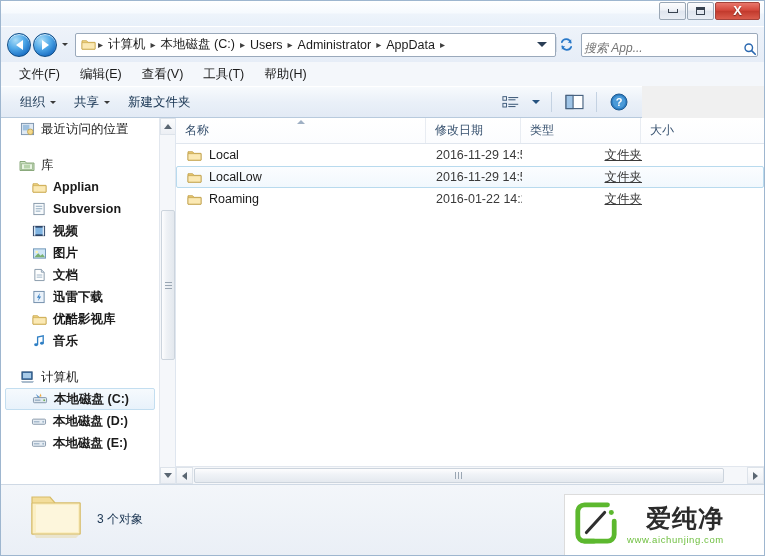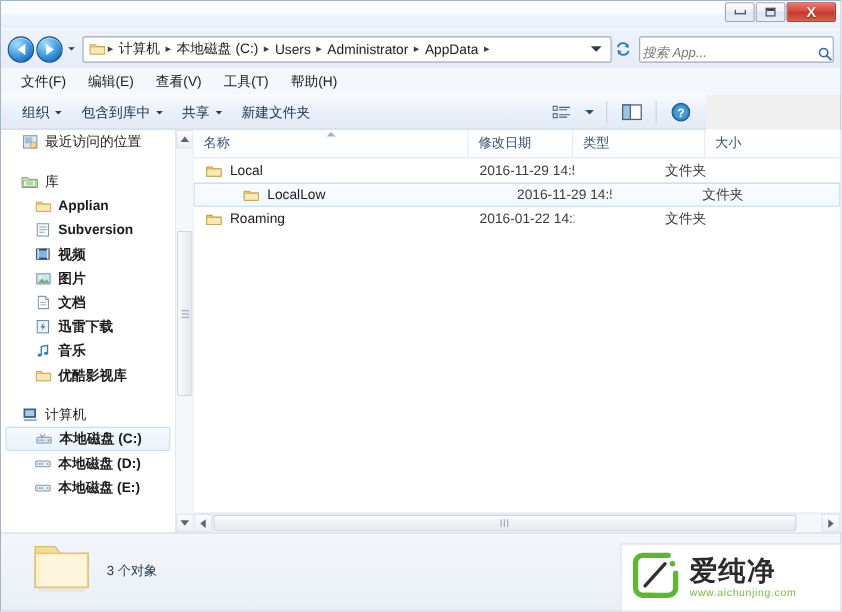--- a/index.html
+++ b/index.html
@@ -245,26 +245,26 @@
     width:0;height:0;border-left:4px solid transparent;border-right:4px solid transparent;border-bottom:4px solid #9fb0c4;
   }
   .rows { position:absolute; left:0; right:0; top:26px; bottom:18px; overflow:hidden;text-align:right; }
   .frow {
     display:flex; align-items:center; height:22px;
     font-size:12.5px; color:#1a1a1a; cursor:default;
     border:1px solid transparent;
   }
   .frow.hot {
     background: linear-gradient(to bottom,#fbfdff 0%,#f1f8fd 100%);
-    border:1px solid #b8daee; border-radius:2px;padding-left:34px;
+    border:1px solid #b8daee; border-radius:2px;
   }
   .fcell { padding-left:9px; white-space:nowrap; overflow:hidden; }
   .fc-name { flex:0 0 250px; display:flex; align-items:center; gap:7px; padding-left:9px; }
   .fc-date { flex:0 0 95px; color:#3a3a3a; }
-  .fc-type { flex:0 0 120px; color:#3a3a3a; }
+  .fc-type { flex:0 0 120px; color:#3a3a3a;text-decoration:underline; }
   .fc-size { flex:1 1 auto; }
 
   
   .hscroll {
     position:absolute; left:0; right:0; bottom:0; height:18px;
     background:#f5f7fa; border-top:1px solid #e2e7ee;
     display:flex; align-items:stretch;
   }
   .hs-btn {
     width:17px; display:flex;align-items:center;justify-content:center;
@@ -298,21 +298,21 @@
   
   .watermark {
     position:absolute; right:0; bottom:0;
     width:200px; height:61px;
     background:#ffffff;
     border-left:1px solid #dcdcdc;
     border-top:1px solid #dcdcdc;
     display:flex; align-items:center; padding-left:8px; gap:8px;
   }
   .wm-logo { flex:0 0 auto; }
-  .wm-text { display:flex; flex-direction:column; line-height:1; }
+  .wm-text { display:flex; flex-direction:column; line-height:1;align-items:flex-end; }
   .wm-cn {
     font-size:25px; font-weight:bold; color:#2b2b2b;
     font-family:"DejaVu Sans","Liberation Sans",sans-serif;
     letter-spacing:1px;
   }
   .wm-url {
     font-size:9.5px; color:#6ebf3f; letter-spacing:.6px; margin-top:4px;
     font-family:"Liberation Sans",sans-serif;
   }
 </style>
@@ -399,24 +399,20 @@
     <div class="menuitem">工具(T)</div>
     <div class="menuitem">帮助(H)</div>
   </div>
 
   <div class="toolbar">
     <div class="tbtn">
       <span>组织</span>
       <span class="caret sm"></span>
     </div>
     <div class="tbtn">
-      <span>包含到库中</span>
-      <span class="caret sm"></span>
-    </div>
-    <div class="tbtn">
       <span>共享</span>
       <span class="caret sm"></span>
     </div>
     <div class="tbtn">
       <span>新建文件夹</span>
     </div>
 
     <div class="tbsep"></div>
 
     <div class="tb-right">
@@ -543,37 +539,37 @@
             <svg width="14" height="14" viewBox="0 0 15 15">
               <rect x="2" y="1.5" width="11" height="12" fill="#eaf2fa" stroke="#6d8aa8" stroke-width="1"></rect>
               <path d="M8.6 3.2 5.2 8.2h2.2L6.2 12l3.6-5.1H7.6z" fill="#3d82c4"></path>
             </svg>
           </span>
           <span>迅雷下载</span>
         </div>
 
         <div class="sb-item lvl2">
           <span class="sb-ico">
+            <svg width="15" height="13" viewBox="0 0 16 14">
+              <path d="M1 3h5l1.4 1.7H15V12H1z" fill="#f5d98a" stroke="#c9a84e" stroke-width="1"></path>
+              <path d="M1 5h14v7H1z" fill="#fbe9b4" stroke="#c9a84e" stroke-width=".8"></path>
+            </svg>
+          </span>
+          <span>优酷影视库</span>
+        </div>
+
+        <div class="sb-item lvl2">
+          <span class="sb-ico">
             <svg width="14" height="14" viewBox="0 0 15 15">
               <path d="M6 11.5V3.2l6-1.2v7.6" fill="none" stroke="#2f7fc4" stroke-width="1.4"></path>
               <ellipse cx="4.4" cy="11.6" rx="2.1" ry="1.6" fill="#2f7fc4"></ellipse>
               <ellipse cx="10.6" cy="9.9" rx="2" ry="1.5" fill="#2f7fc4"></ellipse>
             </svg>
           </span>
           <span>音乐</span>
-        </div>
-
-        <div class="sb-item lvl2">
-          <span class="sb-ico">
-            <svg width="15" height="13" viewBox="0 0 16 14">
-              <path d="M1 3h5l1.4 1.7H15V12H1z" fill="#f5d98a" stroke="#c9a84e" stroke-width="1"></path>
-              <path d="M1 5h14v7H1z" fill="#fbe9b4" stroke="#c9a84e" stroke-width=".8"></path>
-            </svg>
-          </span>
-          <span>优酷影视库</span>
         </div>
 
         <div class="sb-gap"></div>
 
         <div class="sb-item lvl1">
           <span class="sb-ico">
             <svg width="15" height="14" viewBox="0 0 16 15">
               <rect x="2" y="2" width="11" height="8" fill="#3f72a8" stroke="#2b4f76" stroke-width="1"></rect>
               <rect x="3.2" y="3.2" width="8.6" height="5.6" fill="#a8cbe8"></rect>
               <path d="M1 12h14l-1.4 1.6H2.4z" fill="#8ea6bd"></path>

